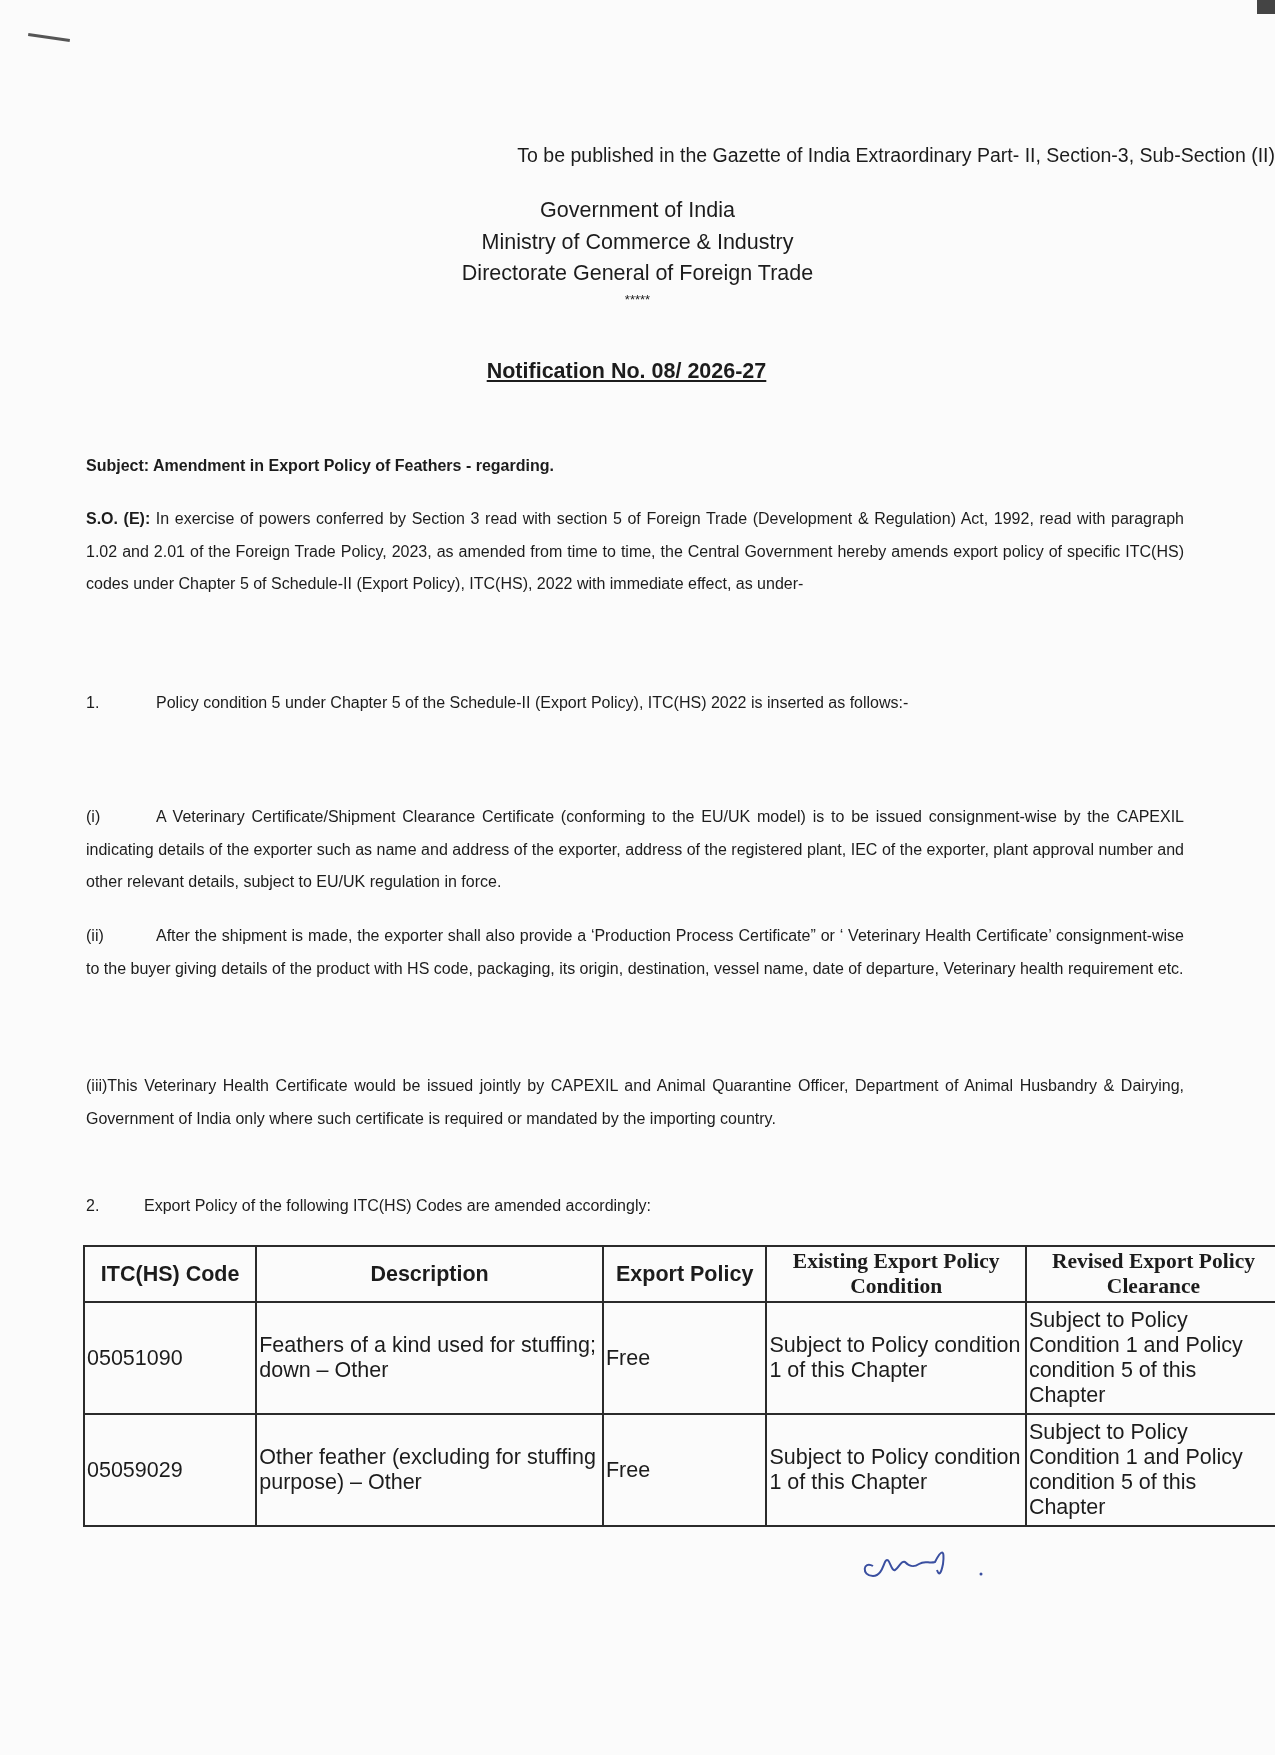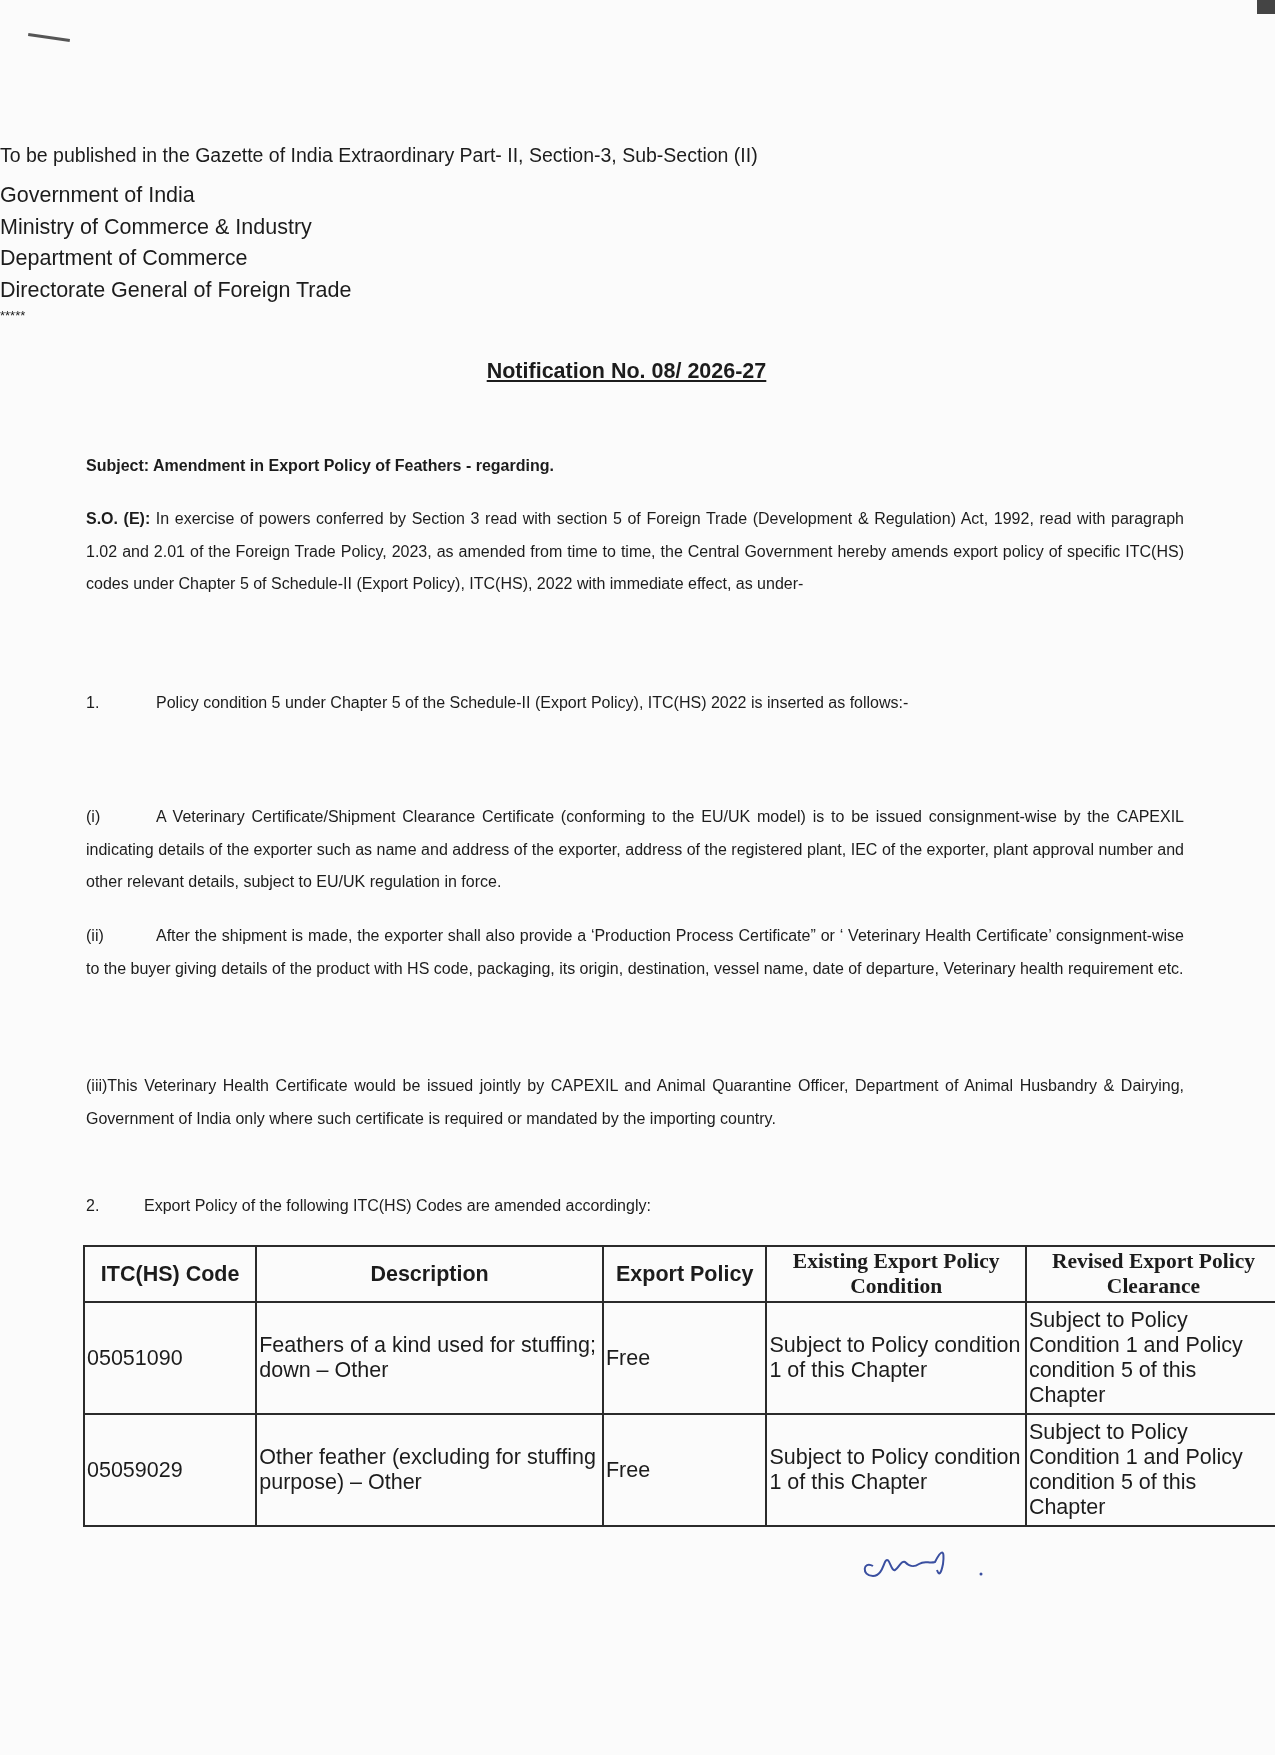--- a/index.html
+++ b/index.html
@@ -1,21 +1,21 @@
 <!DOCTYPE html>
 <html><head>
 <meta charset="utf-8">
 <style>
   html, body { margin:0; padding:0; }
   body { width:1275px; height:1755px; background:#fbfbfb; position:relative; overflow:hidden;
          font-family:"Liberation Sans", sans-serif; color:#1c1c1c; }
   .mark { position:absolute; left:28px; top:36px; width:42px; height:3px; background:#555; transform:rotate(8deg); }
   .corner { position:absolute; right:0; top:0; width:18px; height:14px; background:#444; }
-  .gazette { position:absolute; left:0; width:1275px; top:144px; text-align:left; font-size:19.5px; }
-  .header { position:absolute; left:0; width:1275px; top:180px; font-size:21.5px; line-height:31.5px; }
+  .gazette { position:absolute; left:0; width:1275px; top:144px; text-align:right; font-size:19.5px; }
+  .header { position:absolute; left:0; width:1275px; top:195px; text-align:center; font-size:21.5px; line-height:31.5px; }
   .stars { font-size:13px; line-height:14px; margin-top:3px; }
   .notif { position:absolute; left:0; width:1253px; top:356px; text-align:center; font-size:21.5px; font-weight:bold; line-height:31px; }
   .notif .u { text-decoration:underline; }
   .body { position:absolute; left:86px; width:1098px; font-size:16px; line-height:32.5px; }
   .justify { text-align:justify; text-align-last:left; }
   .b { font-weight:bold; }
   .tab { display:inline-block; width:70px; }
   .tabs { display:inline-block; width:58px; }
   table { position:absolute; left:83px; top:1245px; border-collapse:collapse; width:1199px; font-size:21.5px; }
   td, th { border:2px solid #2b2b2b; vertical-align:middle; padding:0 2px; line-height:25px; }
@@ -28,21 +28,20 @@
 <body>
 
 <div class="mark"></div>
 <div class="corner"></div>
 
 <div class="gazette">To be published in the Gazette of India Extraordinary Part- II, Section-3, Sub-Section (II)</div>
 
 <div class="header">
   <div>Government of India</div>
   <div>Ministry of Commerce &amp; Industry</div>
-  <div>Department of Commerce</div>
   <div>Directorate General of Foreign Trade</div>
   <div class="stars">*****</div>
 </div>
 
 <div class="notif">
   <div class="u">Notification No. 08/ 2026-27</div>
 </div>
 
 <div class="body b" style="top:450px;">Subject: Amendment in Export Policy of Feathers - regarding.</div>
 

